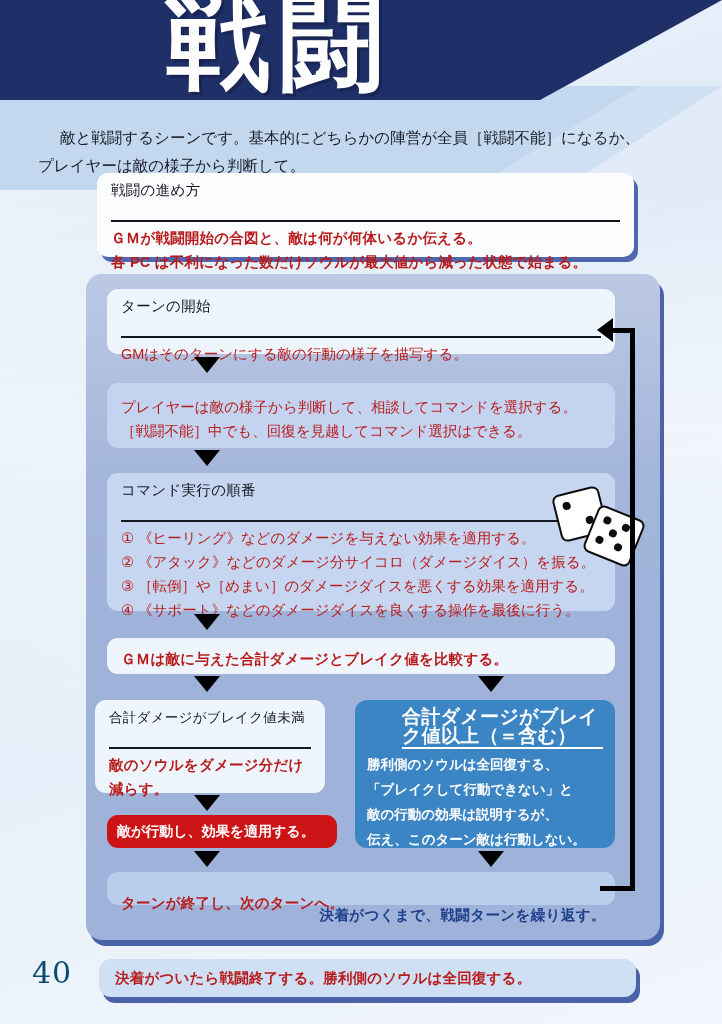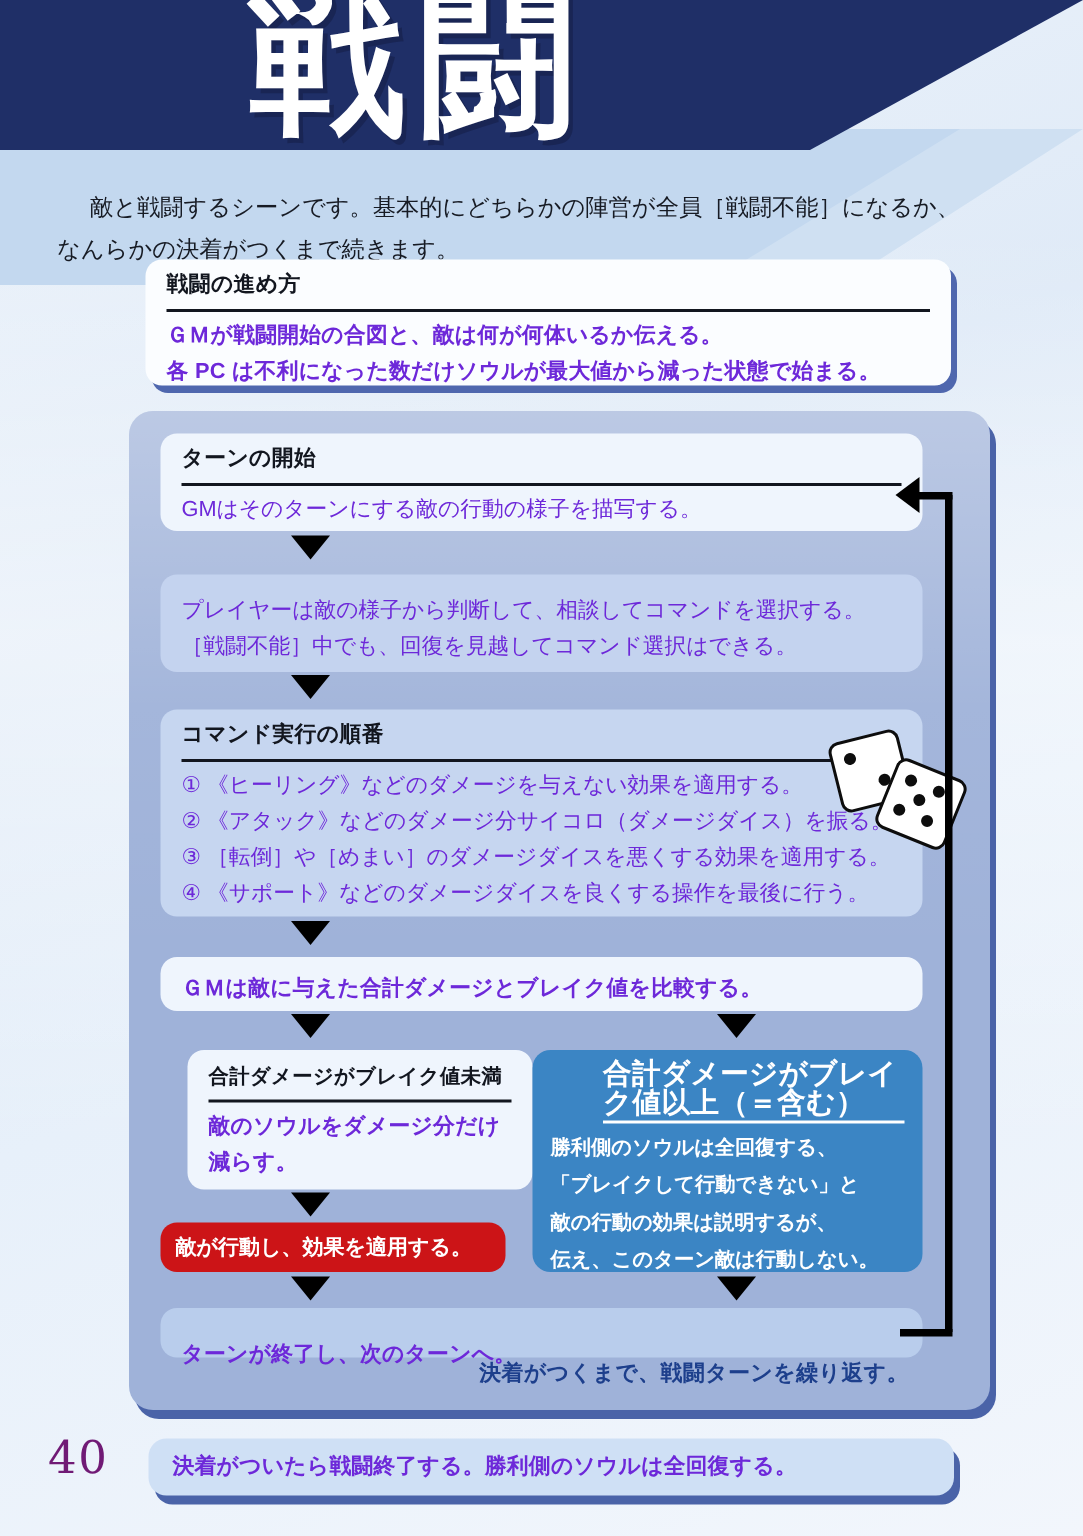--- a/index.html
+++ b/index.html
@@ -44,25 +44,25 @@
   .intro p{margin:0;}
   .intro .ind{text-indent:22px;margin-top:28px;}
 
   
   .box{
     position:absolute;border-radius:11px;
     box-sizing:border-box;
     padding:8px 14px 9px 14px;
   }
   .box .hd{
-    font-weight:700;font-size:14.5px;color:#12161f;
-    border-bottom:2px solid #12161f;padding-bottom:6px;margin-bottom:4px;
+    font-weight:400;font-size:14.5px;color:#12161f;
+    border-bottom:2px solid #12161f;padding-bottom:20px;margin-bottom:4px;
     line-height:19px;letter-spacing:.3px;
   }
-  .box .ln{font-size:14.5px;line-height:24px;color:#6d28d9;white-space:nowrap;}
+  .box .ln{font-size:14.5px;line-height:24px;color:#b91c1c;white-space:nowrap;}
   .box .ln.b{font-weight:700;letter-spacing:.2px;}
 
   
   .box-white{background:#fbfdff;box-shadow:4px 5px 0 0 #4f67ae;}
   
   .box-pale{background:#eff5fd;}
   .box-lav{background:#c4d3ef;}
   .box-lav2{background:#c6d6f0;}
   .box-blue{background:#3b85c4;border-radius:12px;}
   .box-blue .hd{color:#ffffff;border-bottom-color:#ffffff;font-weight:700;}
@@ -98,42 +98,42 @@
   
   .note-repeat{
     position:absolute;right:116px;top:906px;
     font-size:14.5px;font-weight:700;color:#1d3f8c;letter-spacing:.4px;white-space:nowrap;
   }
 
   
   .pageno{
     position:absolute;left:32px;top:955px;
     font-family:"DejaVu Serif","Liberation Serif",serif;
-    font-size:30px;color:#701a75;letter-spacing:1px;
+    font-size:30px;color:#0c4a6e;letter-spacing:1px;
   }
 
   
   .die{position:absolute;background:#ffffff;border:2.5px solid #0d0d0d;border-radius:7px;}
   .pip{position:absolute;background:#0d0d0d;border-radius:50%;}
 </style>
 </head>
 <body>
 
 <div class="bg-wash-a"></div>
 <div class="bg-wash-b"></div>
 
 <div class="band-light"></div>
 <div class="band-light2"></div>
 <div class="band-navy"></div>
 
 <div class="title-kanji">戦闘</div>
 
 <div class="intro">
   <p class="ind">敵と戦闘するシーンです。基本的にどちらかの陣営が全員［戦闘不能］になるか、</p>
-  <p>なんらかの決着がつくまで続きます。</p>
+  <p>プレイヤーは敵の様子から判断して。</p>
 </div>
 
 <div class="box box-white" style="left:97px;top:173px;width:537px;height:84px;">
   <div class="hd">戦闘の進め方</div>
   <div class="ln b">ＧＭが戦闘開始の合図と、敵は何が何体いるか伝える。</div>
   <div class="ln b">各 PC は不利になった数だけソウルが最大値から減った状態で始まる。</div>
 </div>
 
 <div class="flow-panel"></div>
 <div class="flow-panel-sheen"></div>
@@ -172,21 +172,21 @@
 
 <div class="arrow-down" style="left:194px;top:614px;"></div>
 
 <div class="box box-pale" style="left:107px;top:638px;width:508px;height:36px;">
   <div class="ln b" style="padding-top:1px;">ＧＭは敵に与えた合計ダメージとブレイク値を比較する。</div>
 </div>
 
 <div class="arrow-down" style="left:194px;top:676px;"></div>
 <div class="arrow-down" style="left:478px;top:676px;"></div>
 
-<div class="box box-pale" style="left:125px;top:700px;width:230px;height:93px;">
+<div class="box box-pale" style="left:95px;top:700px;width:230px;height:93px;">
   <div class="hd" style="font-size:13.5px;">合計ダメージがブレイク値未満</div>
   <div class="ln b">敵のソウルをダメージ分だけ</div>
   <div class="ln b">減らす。</div>
 </div>
 
 <div class="box box-blue" style="left:355px;top:700px;width:260px;height:148px;padding:7px 12px;">
   <div class="hd" style="font-size:19px;padding-bottom:2px;margin-bottom:3px;margin-left:35px;">合計ダメージがブレイク値以上（＝含む）</div>
   <div class="ln" style="font-size:13.5px;line-height:25px;">勝利側のソウルは全回復する、</div>
   <div class="ln" style="font-size:13.5px;line-height:25px;">「ブレイクして行動できない」と</div>
   <div class="ln" style="font-size:13.5px;line-height:25px;">敵の行動の効果は説明するが、</div>

